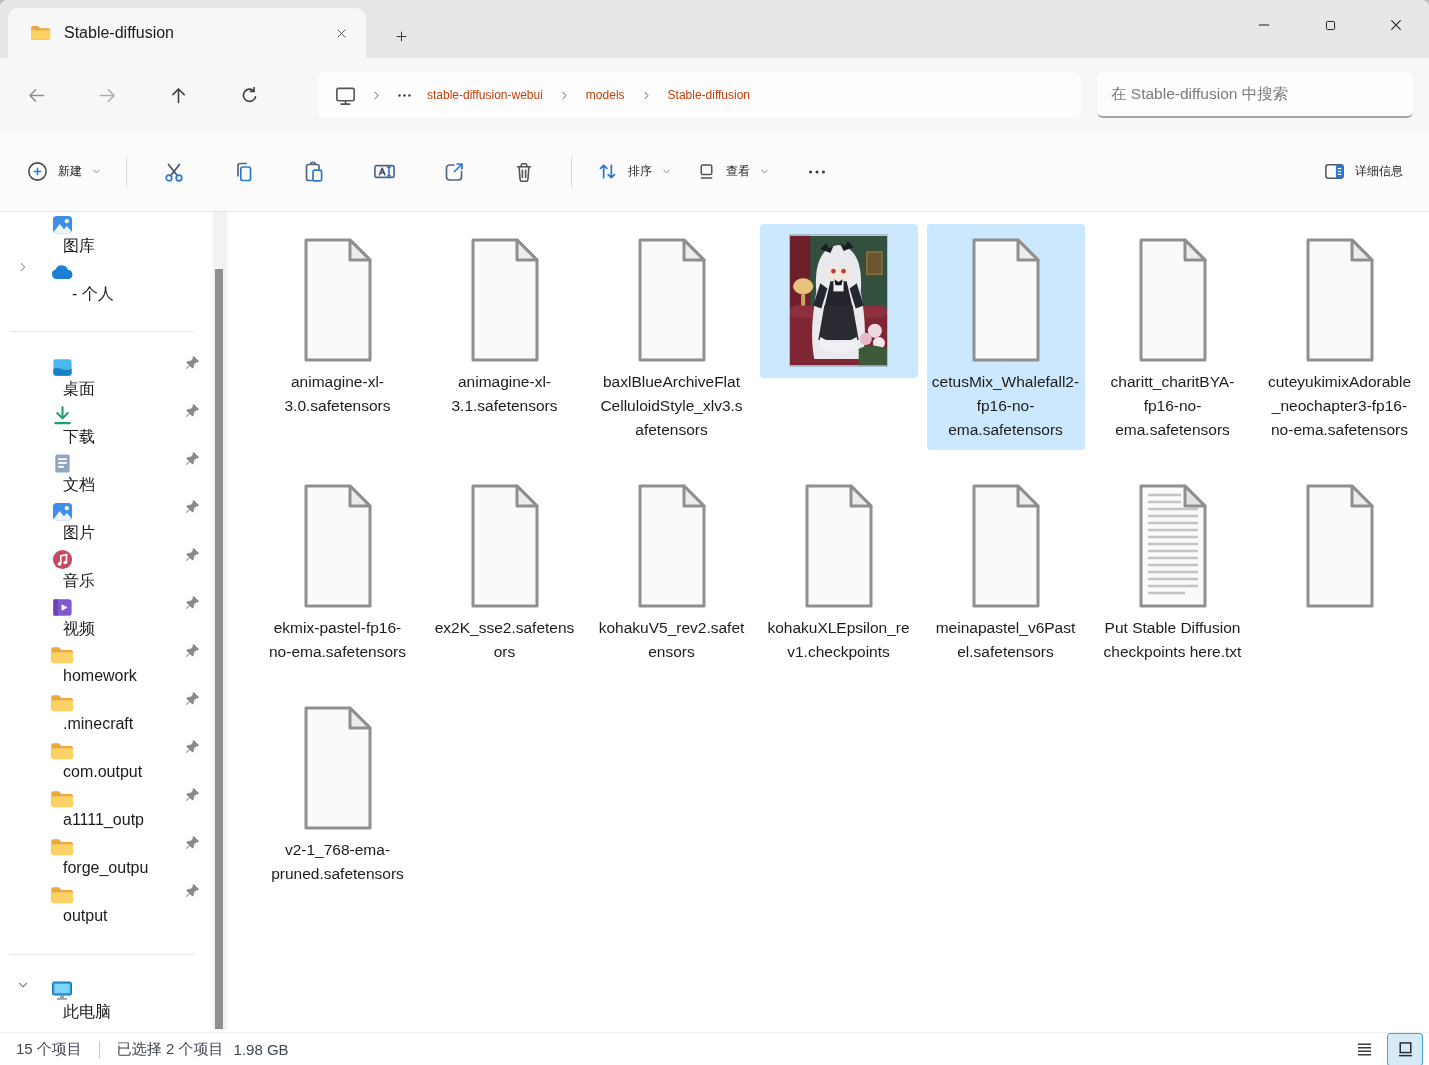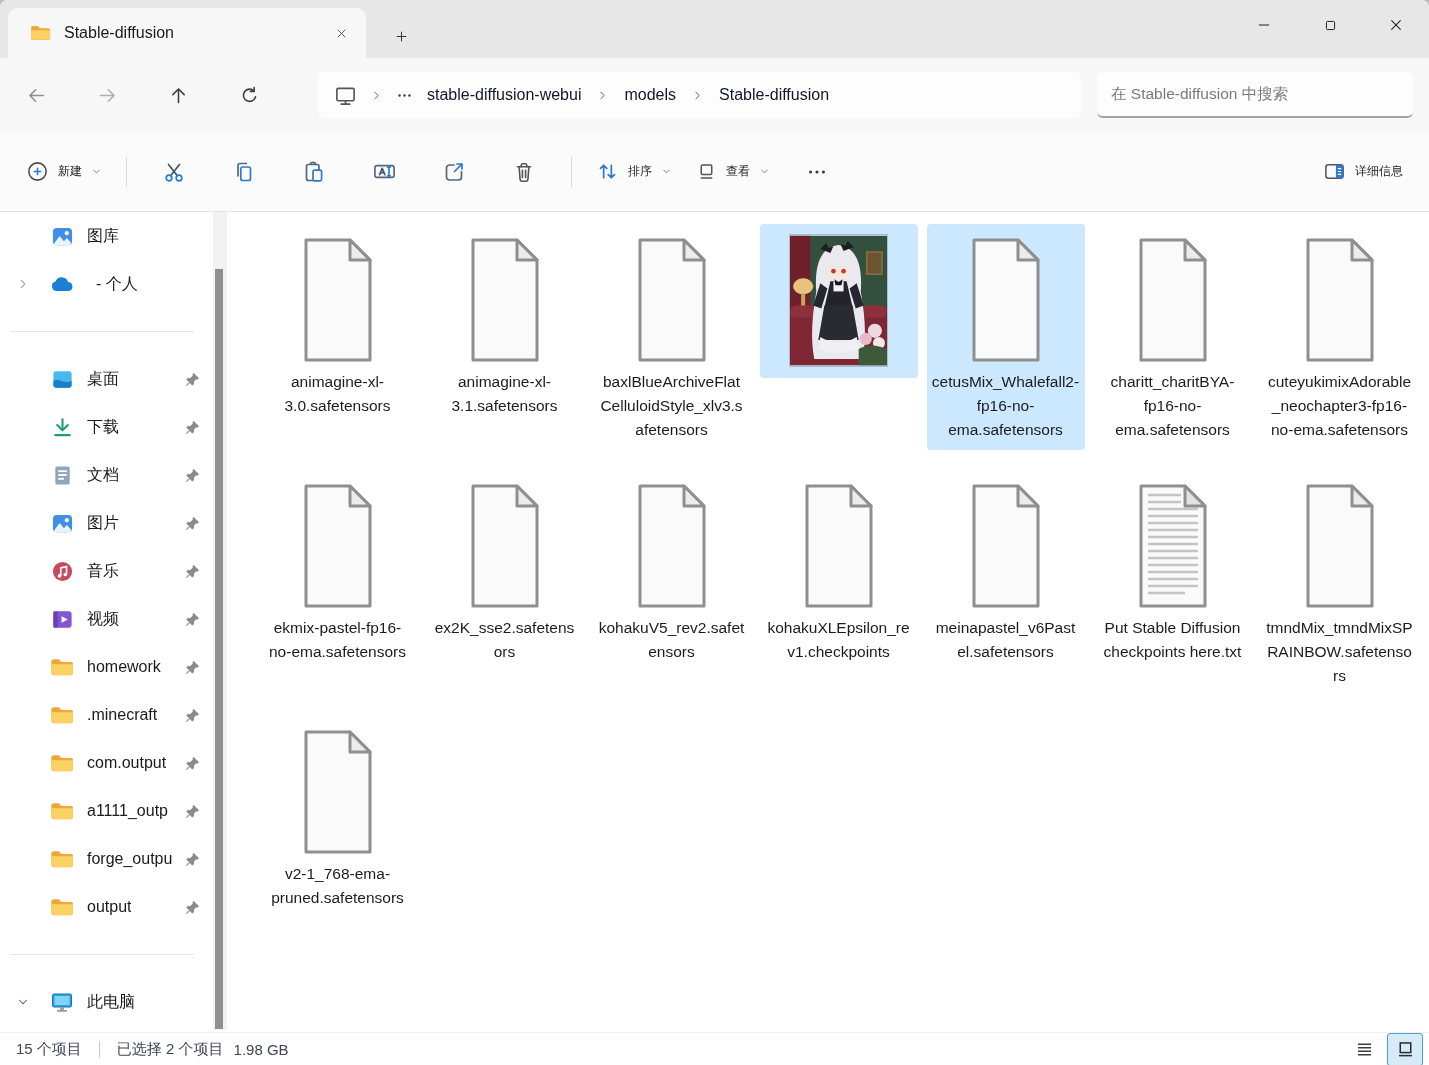--- a/index.html
+++ b/index.html
@@ -27,21 +27,21 @@
 
   
   .navbar { height:74px; background:#f7f7f7; display:flex; align-items:center;
     padding:0 16px 0 14px; flex:0 0 auto; }
   .nav-btn { width:44px; height:44px; display:flex; align-items:center; justify-content:center;
     border-radius:6px; margin-right:27px; flex:0 0 auto; }
   .nav-btn:last-of-type { margin-right:0; }
   .breadcrumb { flex:1; height:46px; background:#fdfdfd; border-radius:6px;
     display:flex; align-items:center; padding:0 10px; margin-left:20px; min-width:0; }
   .crumb-sep { display:flex; align-items:center; margin:0 7px; }
-  .crumb { font-size:16px; color:#0f172a; padding:4px 8px; border-radius:4px; white-space:nowrap; }
+  .crumb { font-size:12px; color:#c2410c; padding:4px 8px; border-radius:4px; white-space:nowrap; }
   .crumb-ellipsis { display:flex; align-items:center; padding:0 6px; }
   .searchbox { width:316px; height:46px; background:#fdfdfd; border-radius:6px;
     margin-left:16px; display:flex; align-items:center; padding:0 14px;
     border-bottom:2px solid #a3a3a3; flex:0 0 auto; }
   .searchbox input { border:none; outline:none; background:transparent; width:100%;
     font-size:15.5px; color:#1b1b1b; font-family:inherit; }
   .searchbox input::placeholder { color:#7a7a7a; }
 
   
   .toolbar { height:80px; background:#fbfbfb; border-bottom:1px solid #e4e4e4;
@@ -52,22 +52,22 @@
   .tb-iconbtn { width:58px; height:44px; display:flex; align-items:center; justify-content:center;
     border-radius:5px; flex:0 0 auto; margin:0 6px; }
   .tb-divider { width:1px; height:30px; background:#d9d9d9; margin:0 12px; flex:0 0 auto; }
   .tb-right { margin-left:auto; }
 
   
   .body { flex:1; display:flex; background:#fff; min-height:0; position:relative; }
 
   
   .sidebar { width:230px; flex:0 0 auto; position:relative; padding-top:0; }
-  .side-item { height:48px; display:flex; align-items:center; position:relative;
-    padding-left:46px; border-radius:5px; margin:0 4px; }
+  .side-item { height:48px; display:flex; position:relative;
+    padding-left:46px; border-radius:5px; margin:0 4px;flex-direction:column; }
   .side-item .chev { position:absolute; left:12px; display:flex; }
   .side-icon { width:24px; height:24px; display:flex; align-items:center; justify-content:center;
     flex:0 0 auto; }
   .side-label { font-size:16px; color:#1b1b1b; margin-left:13px; white-space:nowrap;
     overflow:hidden; max-width:110px; }
   .side-pin { position:absolute; right:26px; display:flex; }
   .side-sep { height:1px; background:#e5e5e5; margin:23px 36px 23px 10px; }
   .side-scroll-track { position:absolute; top:0; bottom:2px; right:3px; width:14px; background:#f2f2f2; }
   .side-scroll-thumb { position:absolute; top:57px; right:4px; width:8px; height:760px; background:#8f8f8f; }
 
@@ -817,21 +817,20 @@
             </div>
           <div class="file-label">Put Stable Diffusion checkpoints here.txt</div>
         </div>
 
         <div class="tile">
           <div class="icon-box">
               <svg class="doc">
                 <use href="#sym-doc"></use>
               </svg>
             </div>
-          <div class="file-label">tmndMix_tmndMixSPRAINBOW.safetensors</div>
         </div>
 
         <div class="tile">
           <div class="icon-box">
               <svg class="doc">
                 <use href="#sym-doc"></use>
               </svg>
             </div>
           <div class="file-label">v2-1_768-ema-pruned.safetensors</div>
         </div>

